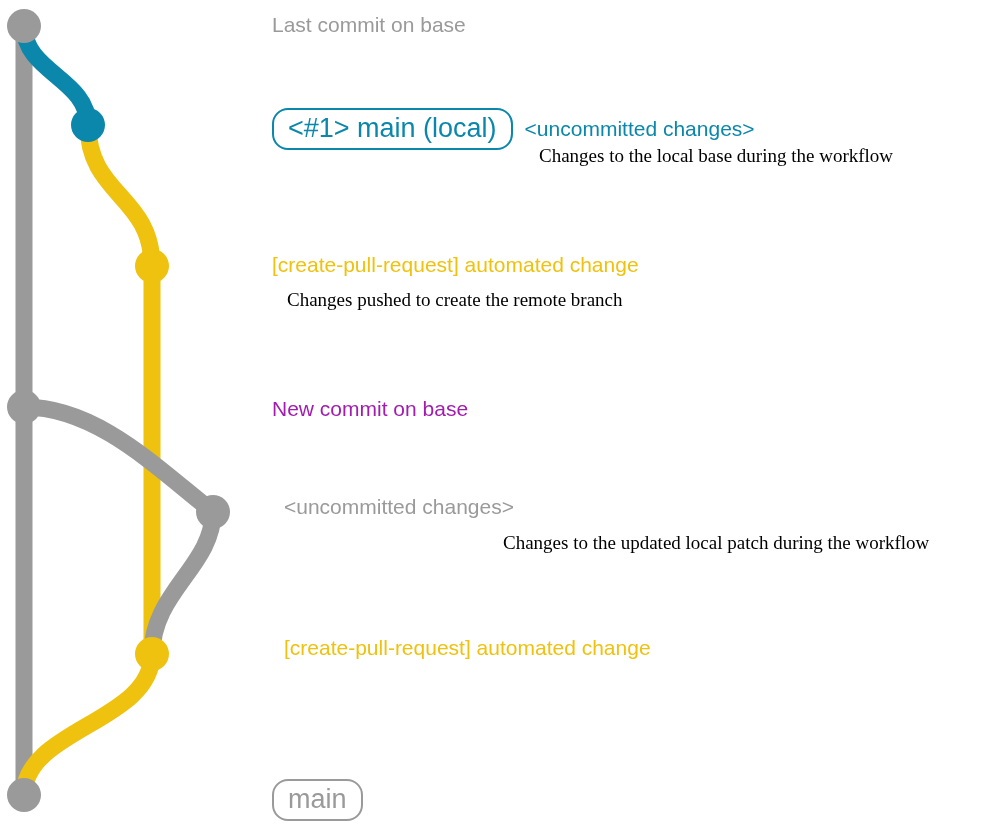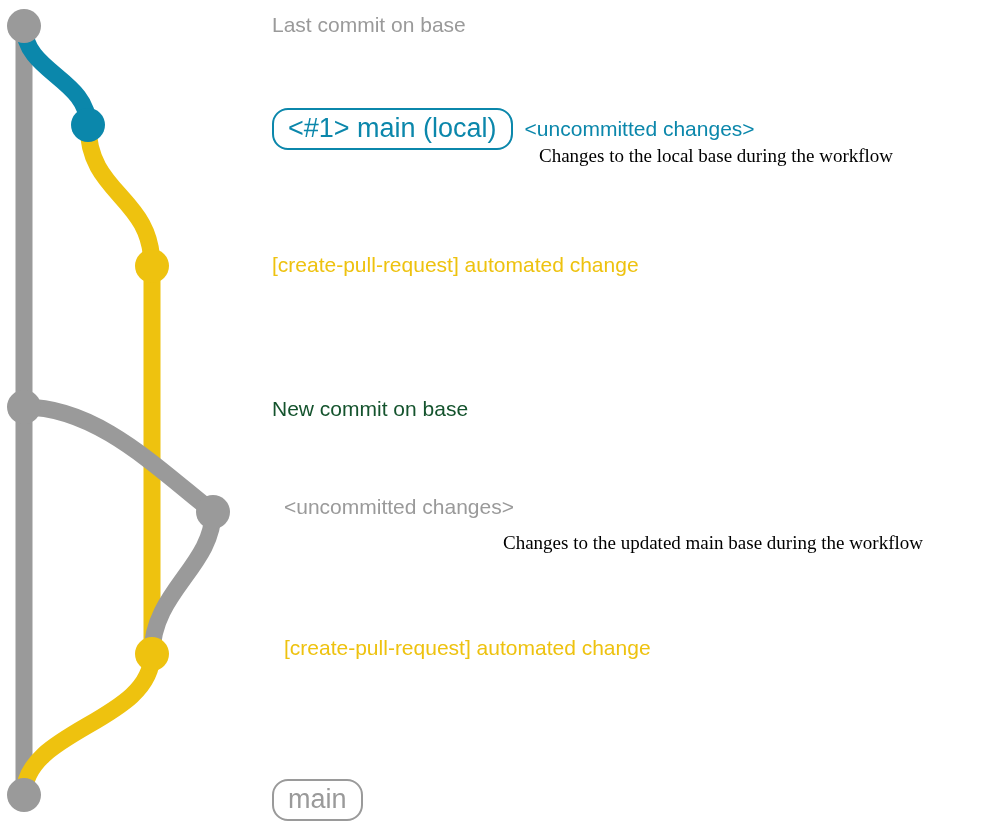--- a/index.html
+++ b/index.html
@@ -107,29 +107,30 @@
 
   <div class="ann-row" style="left:256px; top:108px;">
     <span class="pill" style="color:#0b87ab;">&lt;#1&gt; main (local)</span>
     <span class="headline with-pill" style="color:#0b87ab;">&lt;uncommitted changes&gt;</span>
   </div>
   <div class="subcaption" style="left:487px; top:146px;margin-left:36px;">Changes to the local base during the workflow</div>
 
   <div class="ann-row" style="left:256px; top:254px;">
     <span class="headline" style="color:#eec20f;">[create-pull-request] automated change</span>
   </div>
+  <div class="subcaption" style="left:271px; top:290px;">Changes pushed to create the remote branch</div>
 
   <div class="ann-row" style="left:256px; top:398px;">
-    <span class="headline" style="color:#14532d;">New commit on base</span>
+    <span class="headline" style="color:#a21caf;">New commit on base</span>
   </div>
 
   <div class="ann-row" style="left:256px; top:496px;">
     <span class="headline with-pill" style="color:#9a9a9a;">&lt;uncommitted changes&gt;</span>
   </div>
-  <div class="subcaption" style="left:487px; top:533px;">Changes to the updated main base during the workflow</div>
+  <div class="subcaption" style="left:487px; top:533px;">Changes to the updated local patch during the workflow</div>
 
   <div class="ann-row" style="left:256px; top:637px;">
     <span class="headline with-pill" style="color:#eec20f;">[create-pull-request] automated change</span>
   </div>
 
   <div class="ann-row" style="left:256px; top:779px;align-items:center;">
     <span class="pill" style="color:#9a9a9a;">main</span>
   </div>
 
 </div>

